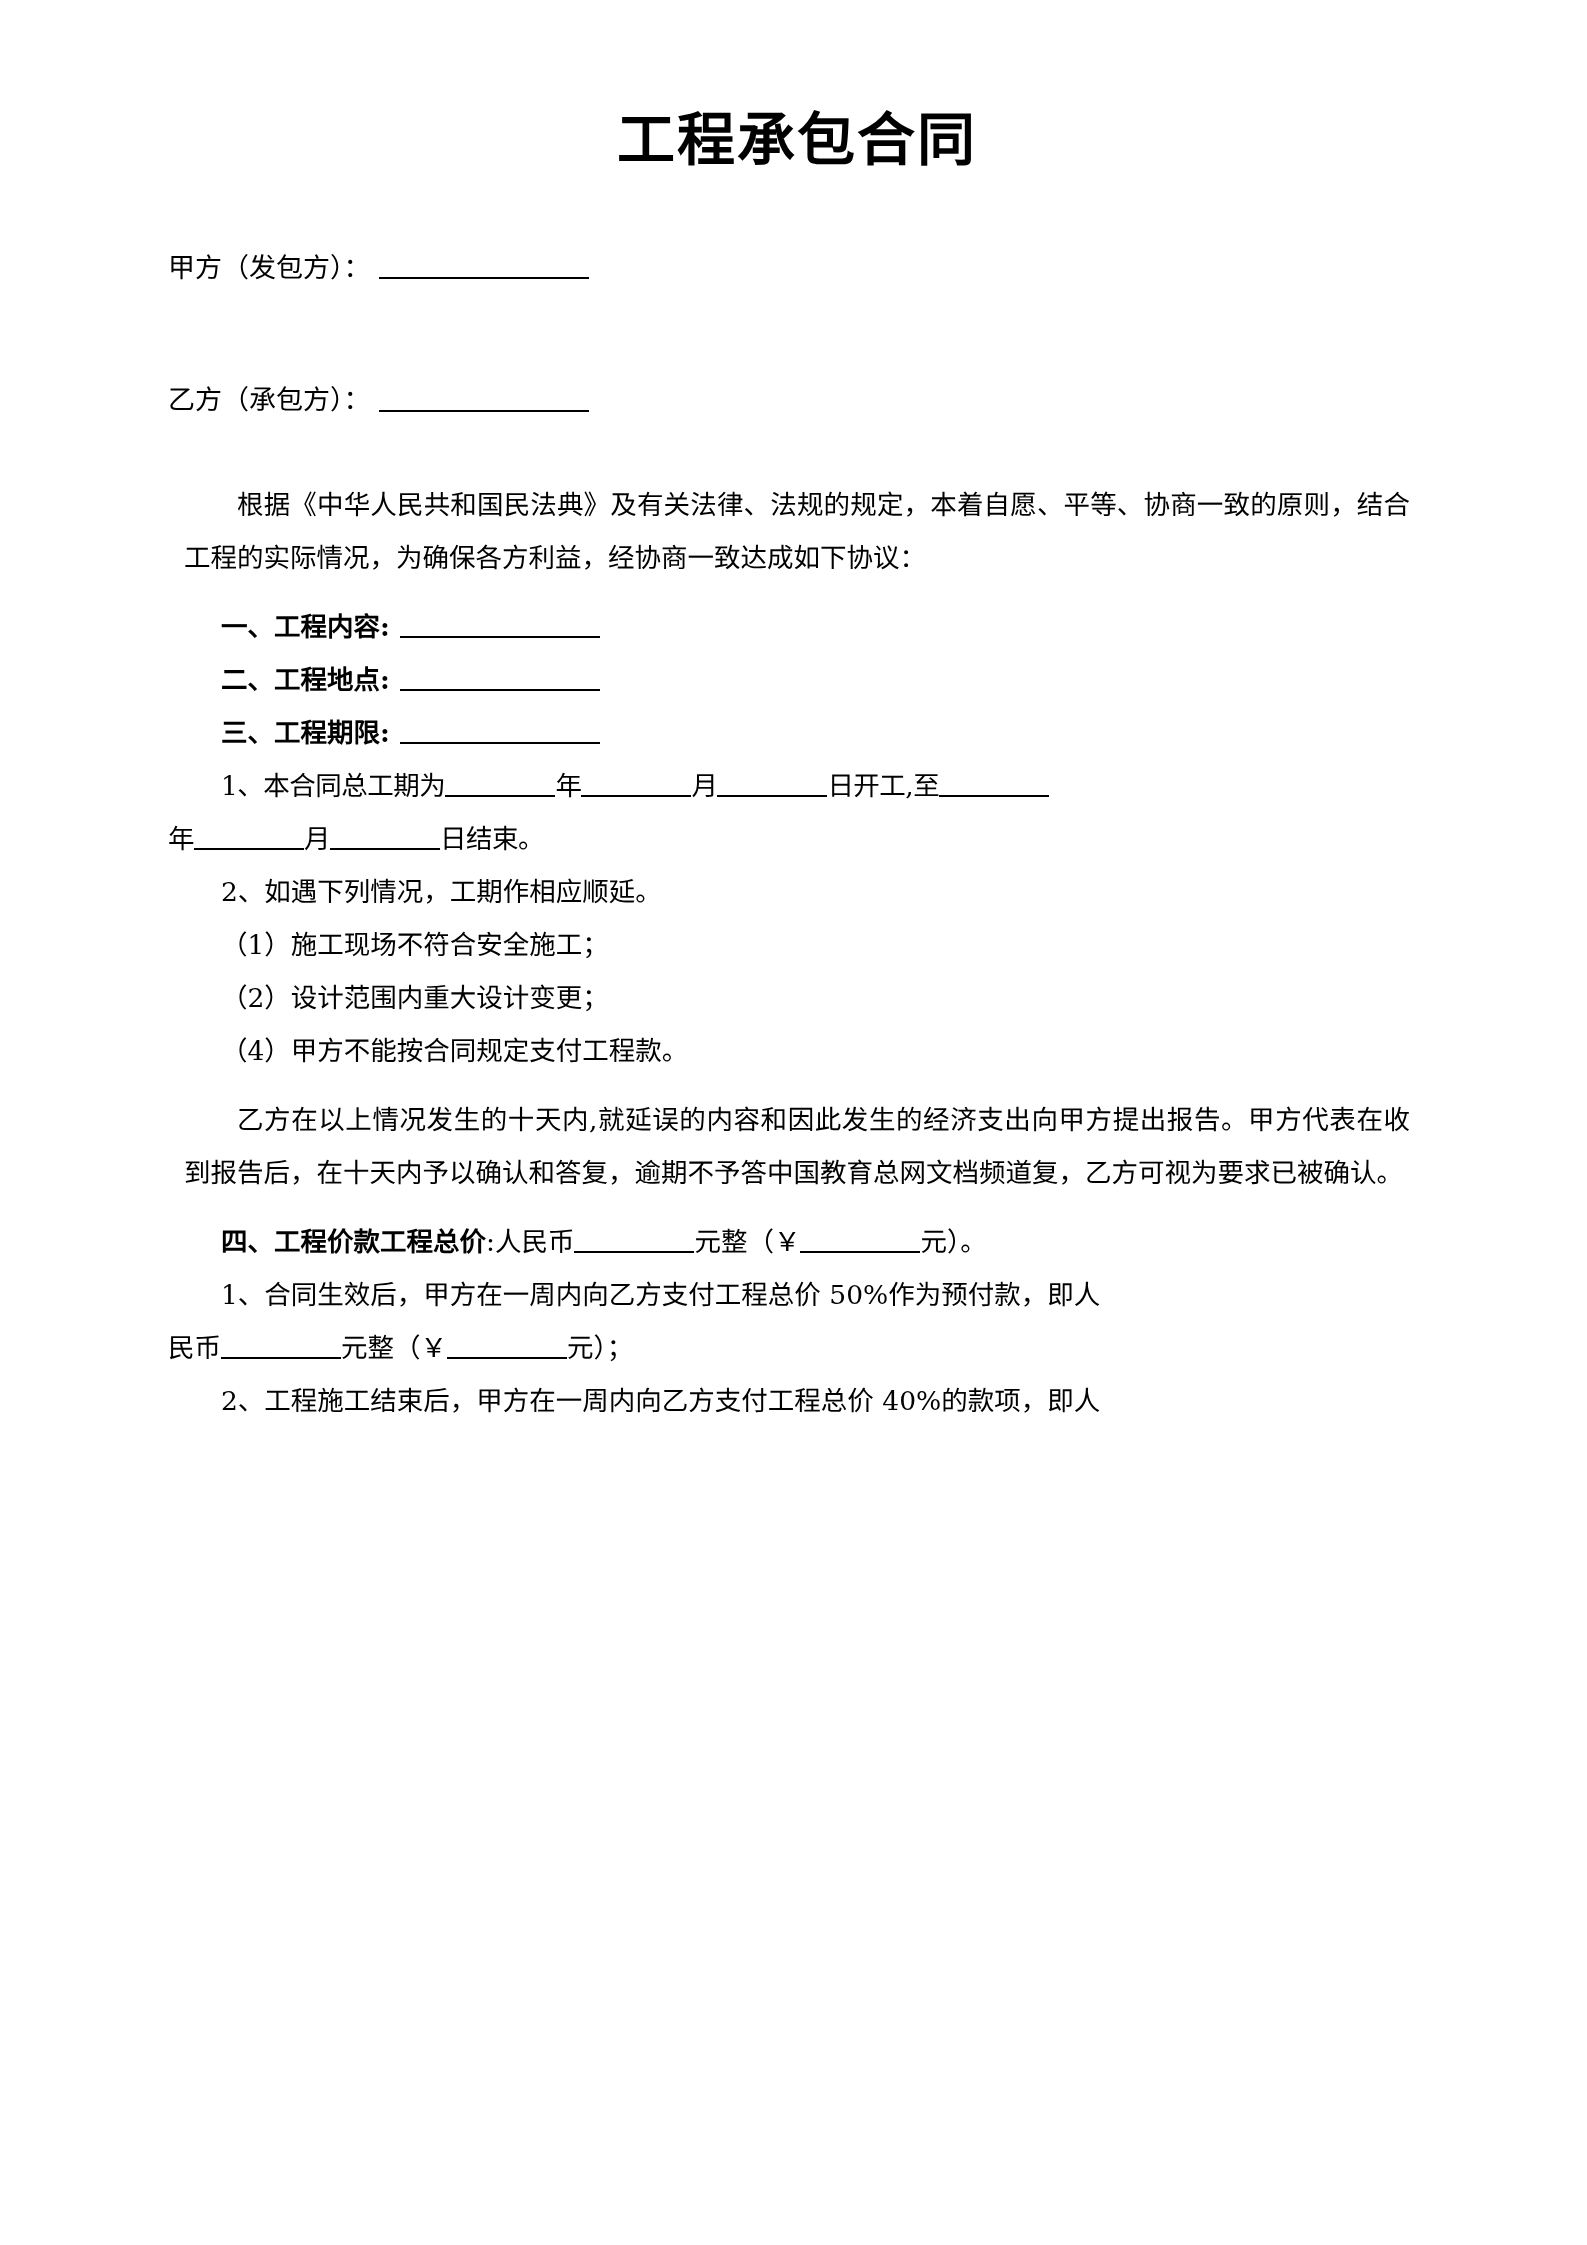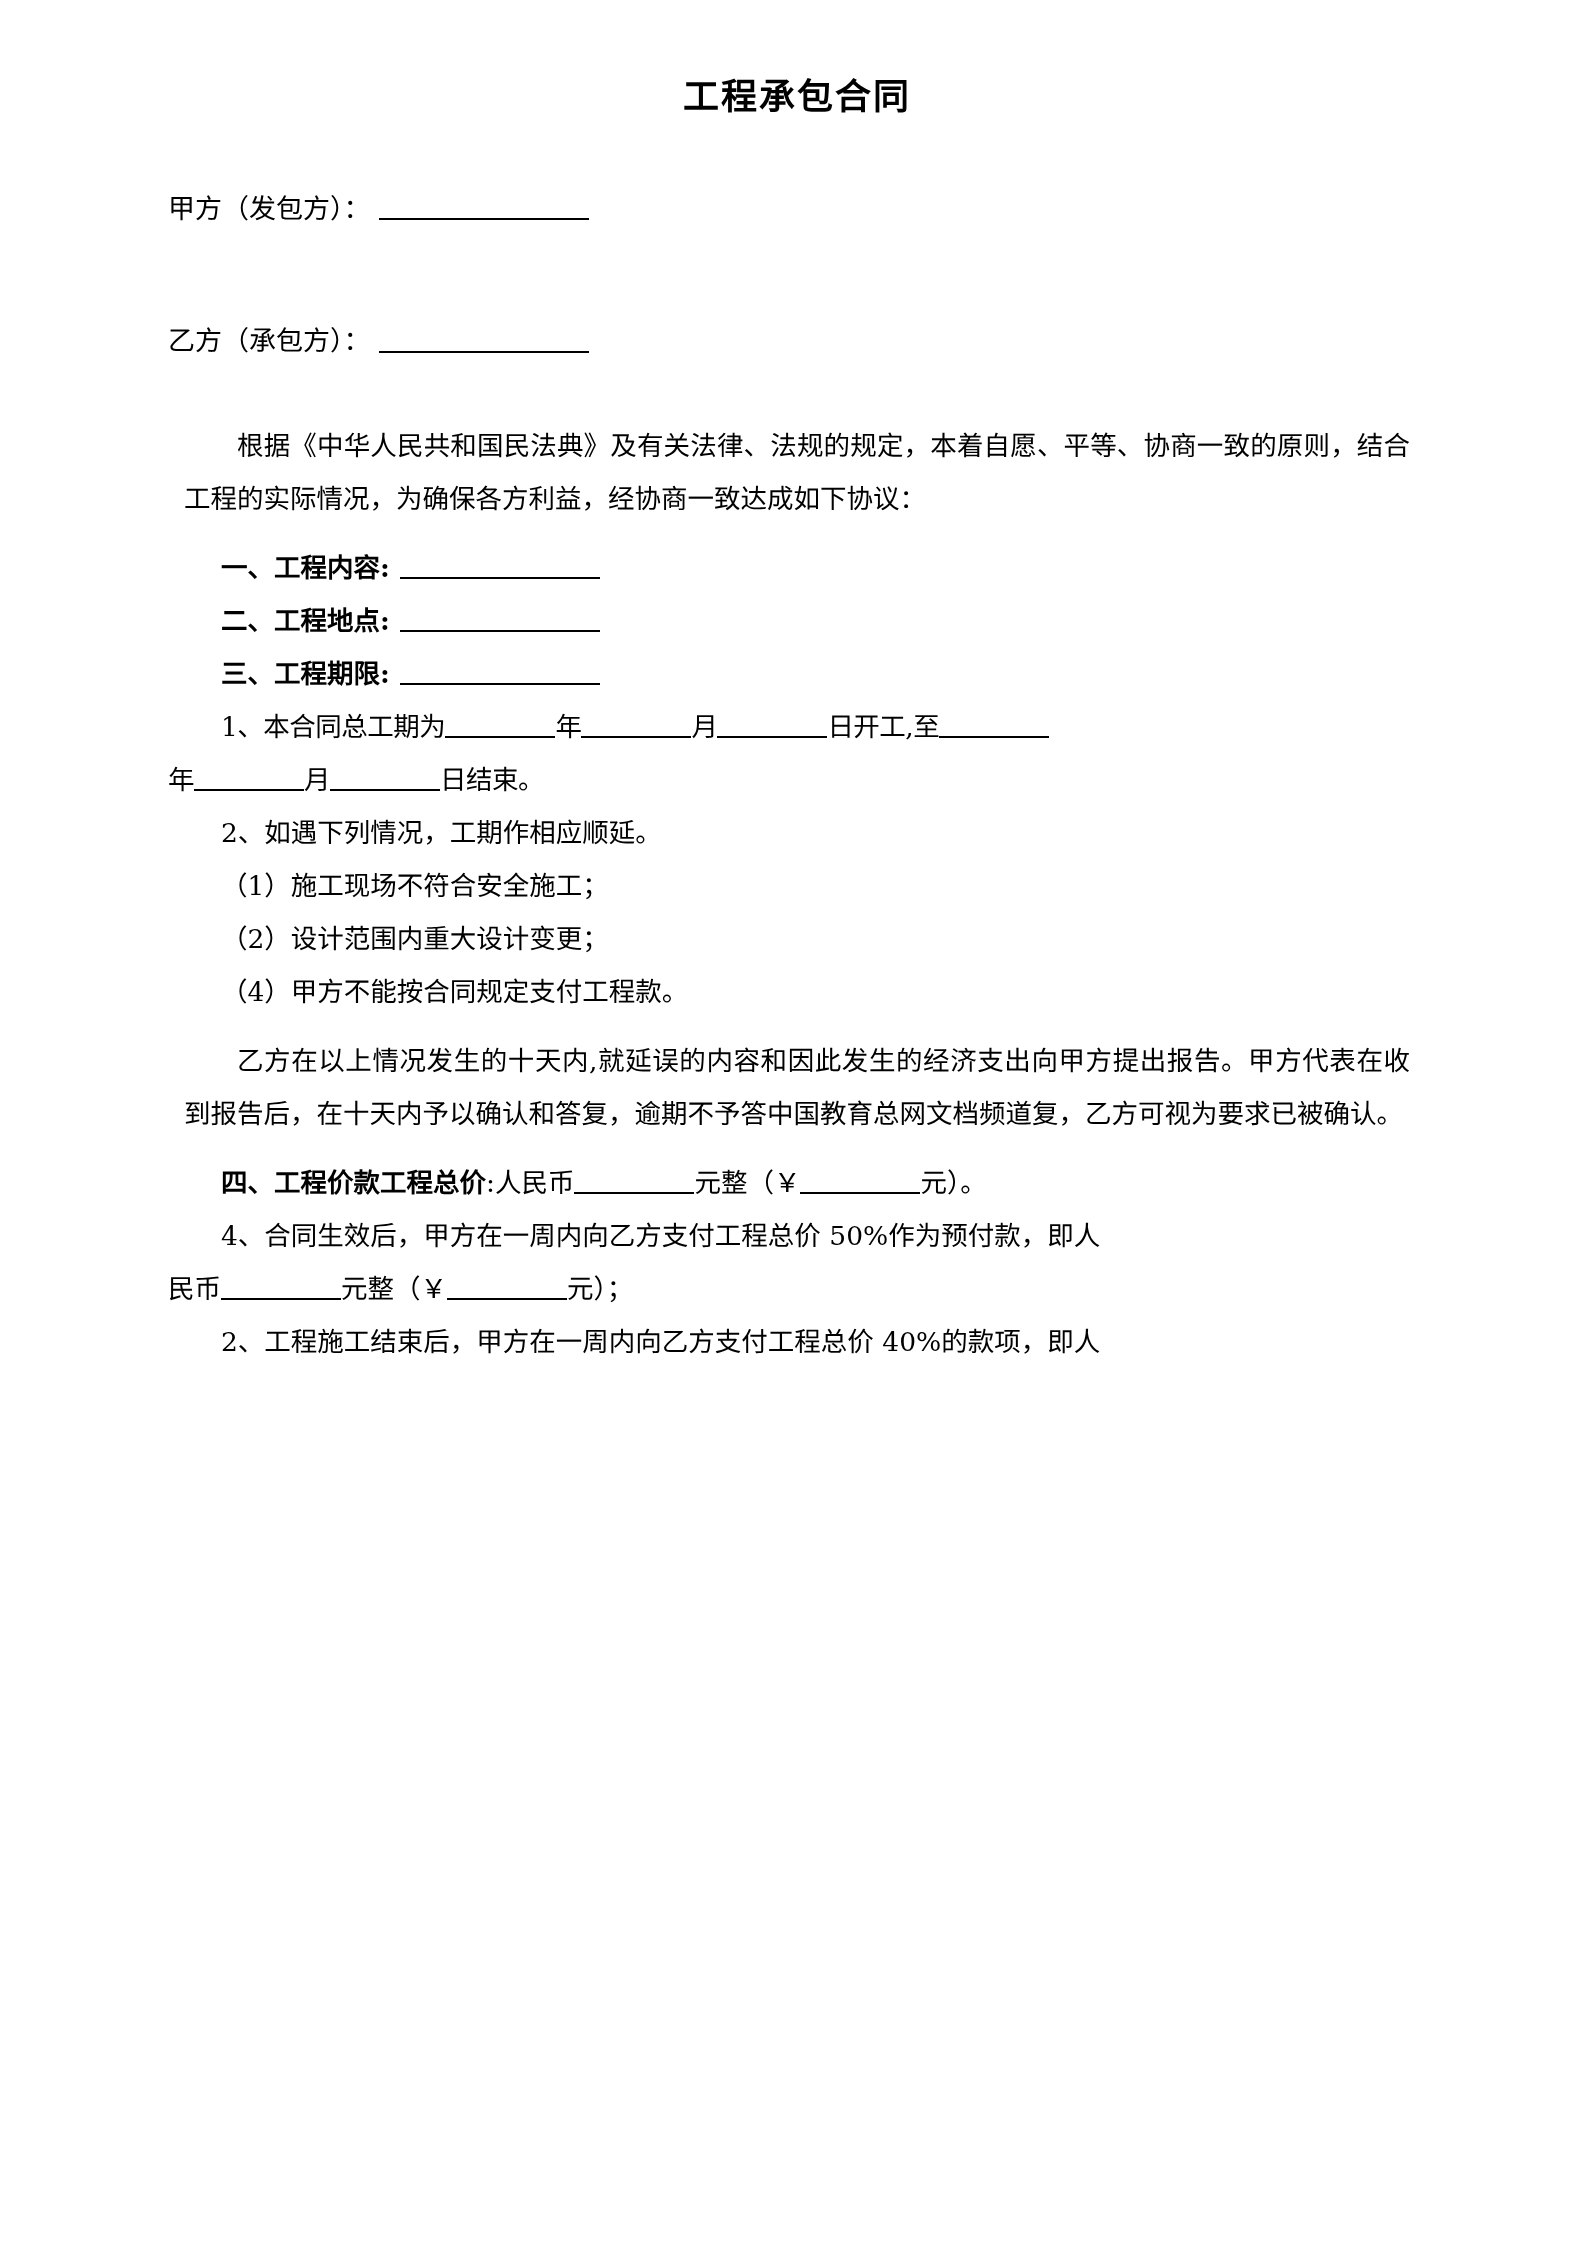--- a/index.html
+++ b/index.html
@@ -24,27 +24,27 @@
   .content {
     position: absolute;
     left: 168px;
     top: 0;
     width: 1258px;
   }
 
   
   .doc-title {
     text-align: center;
-    font-size: 36px;
+    font-size: 58px;
     font-weight: bold;
     letter-spacing: 2px;
     line-height: 1;
     margin: 0;
-    padding-top: 79px;
-    font-family: Liberation Serif, serif;
+    padding-top: 116px;
+    font-family: Liberation Mono, monospace;
   }
 
   
   .party-line {
     font-size: 27px;
     line-height: 1;
     white-space: nowrap;
   }
   .party-a { padding-top: 75px; }
   .party-b { padding-top: 100px; }
@@ -142,21 +142,21 @@
     <p class="line indent">（2）设计范围内重大设计变更；</p>
     <p class="line indent">（4）甲方不能按合同规定支付工程款。</p>
 
     <p class="para indent">乙方在以上情况发生的十天内,就延误的内容和因此发生的经济支出向甲方提出报告。甲方代表在收到报告后，在十天内予以确认和答复，逾期不予答中国教育总网文档频道复，乙方可视为要求已被确认。</p>
 
     <div class="section-head">
       <span>四、工程价款工程总价</span><span style="font-weight:normal;">:</span><span style="font-weight:normal;">人民币</span><span class="fill fill-money"></span><span style="font-weight:normal;">元整（￥</span><span class="fill fill-money"></span><span style="font-weight:normal;">元）。</span>
     </div>
 
 
-    <p class="line indent">4、合同生效后，甲方在一周内向乙方支付工程总价 50%作为预付款，即人</p>
+    <p class="line indent">1、合同生效后，甲方在一周内向乙方支付工程总价 50%作为预付款，即人</p>
 
     <div class="wrap-line">
       <span>民币</span><span class="fill fill-money"></span><span>元整（￥</span><span class="fill fill-money"></span><span>元）；</span>
     </div>
 
     <p class="line indent">2、工程施工结束后，甲方在一周内向乙方支付工程总价 40%的款项，即人</p>
 
   </div>
 </div>
 

